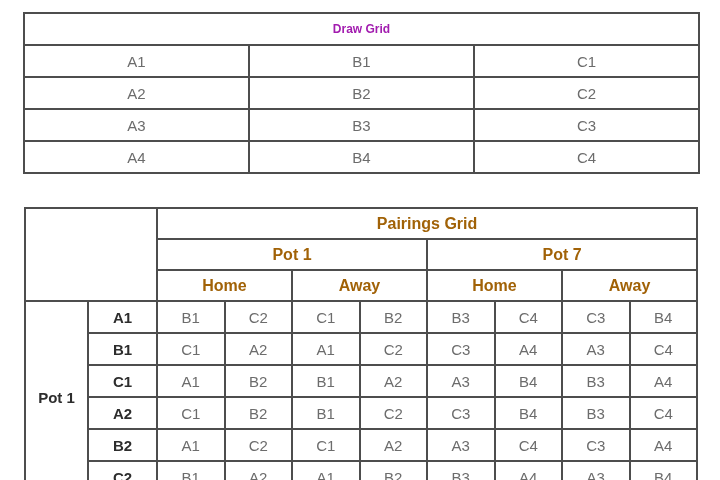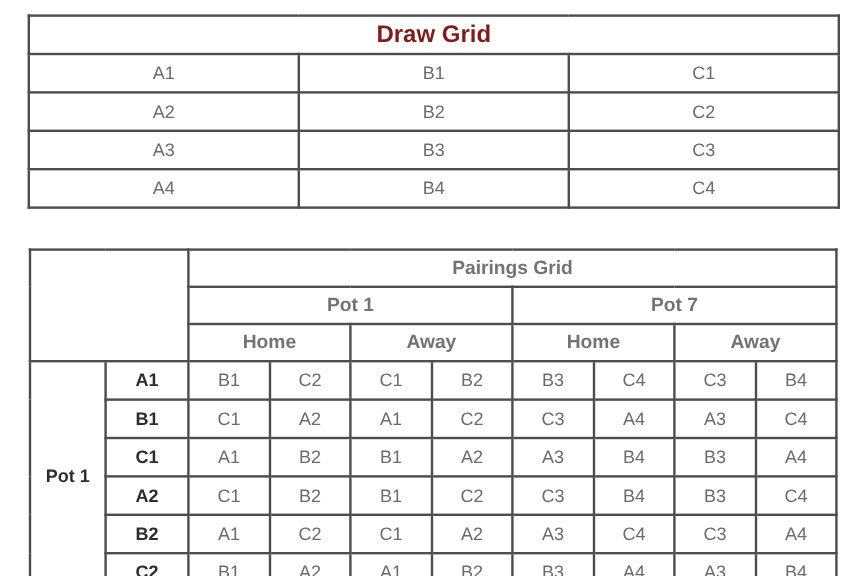--- a/index.html
+++ b/index.html
@@ -30,40 +30,40 @@
   }
   
   .draw-table {
     left: 23px;
     top: 12px;
     width: 677px;
   }
   .draw-table tr { height: 32px; }
   .draw-table .title-cell {
     font-weight: bold;
-    font-size: 20px;
-    color: #7f1d1d;
+    font-size: 12px;
+    color: #a21caf;
   }
   .draw-table td {
     font-size: 15px;
     font-weight: 400;
     color: #6c6c6c;
   }
   
   .pairings-table {
     left: 24px;
     top: 207px;
     width: 672px;
   }
   .pairings-table thead tr { height: 31px; }
   .pairings-table tbody tr { height: 32px; }
   .pairings-table thead th {
     font-weight: bold;
     font-size: 16px;
-    color: #737373;
+    color: #a16207;
   }
   .pairings-table .corner-cell { background: #ffffff; }
   .pairings-table .group-label,
   .pairings-table .row-label {
     font-weight: bold;
     font-size: 15px;
     color: #2d2d2d;
   }
   .pairings-table td.cell {
     font-size: 15px;

